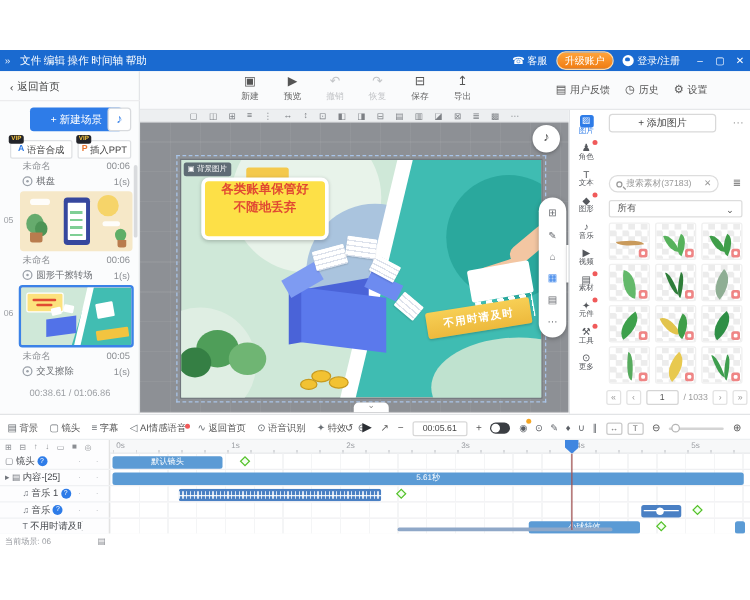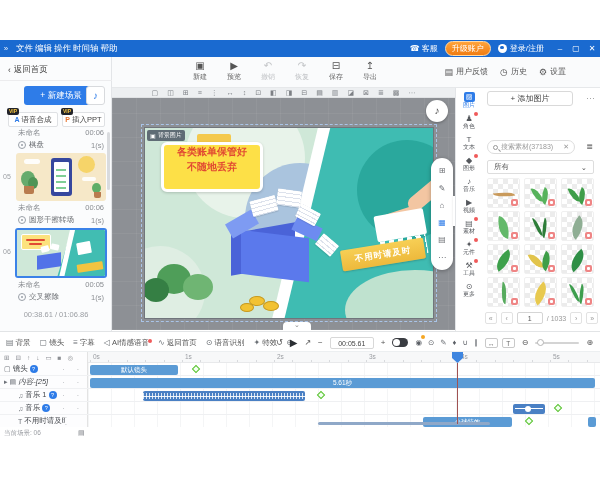--- a/index.html
+++ b/index.html
@@ -646,21 +646,21 @@
           <span>■</span>
           <span>◎</span>
         </div>
       <div id="track-rows">
           <div class="trh" style="top: 11px; padding-left: 4px;">
             <span class="ic">▢</span>
             <span class="lb nw">镜头</span>
             <span class="help">?</span>
             <span class="dots">· ·</span>
           </div>
-          <div class="trh" style="top: 24px; padding-left: 4px; font-style: italic;">
+          <div class="trh" style="top: 24px; padding-left: 4px;">
             <span class="ic">▸</span>
             <span class="ic">▤</span>
             <span class="lb nw">内容-[25]</span>
             <span class="dots">· ·</span>
           </div>
           <div class="trh" style="top: 37px; padding-left: 18px;">
             <span class="ic">♫</span>
             <span class="lb nw">音乐 1</span>
             <span class="help">?</span>
             <span class="dots">· ·</span>

